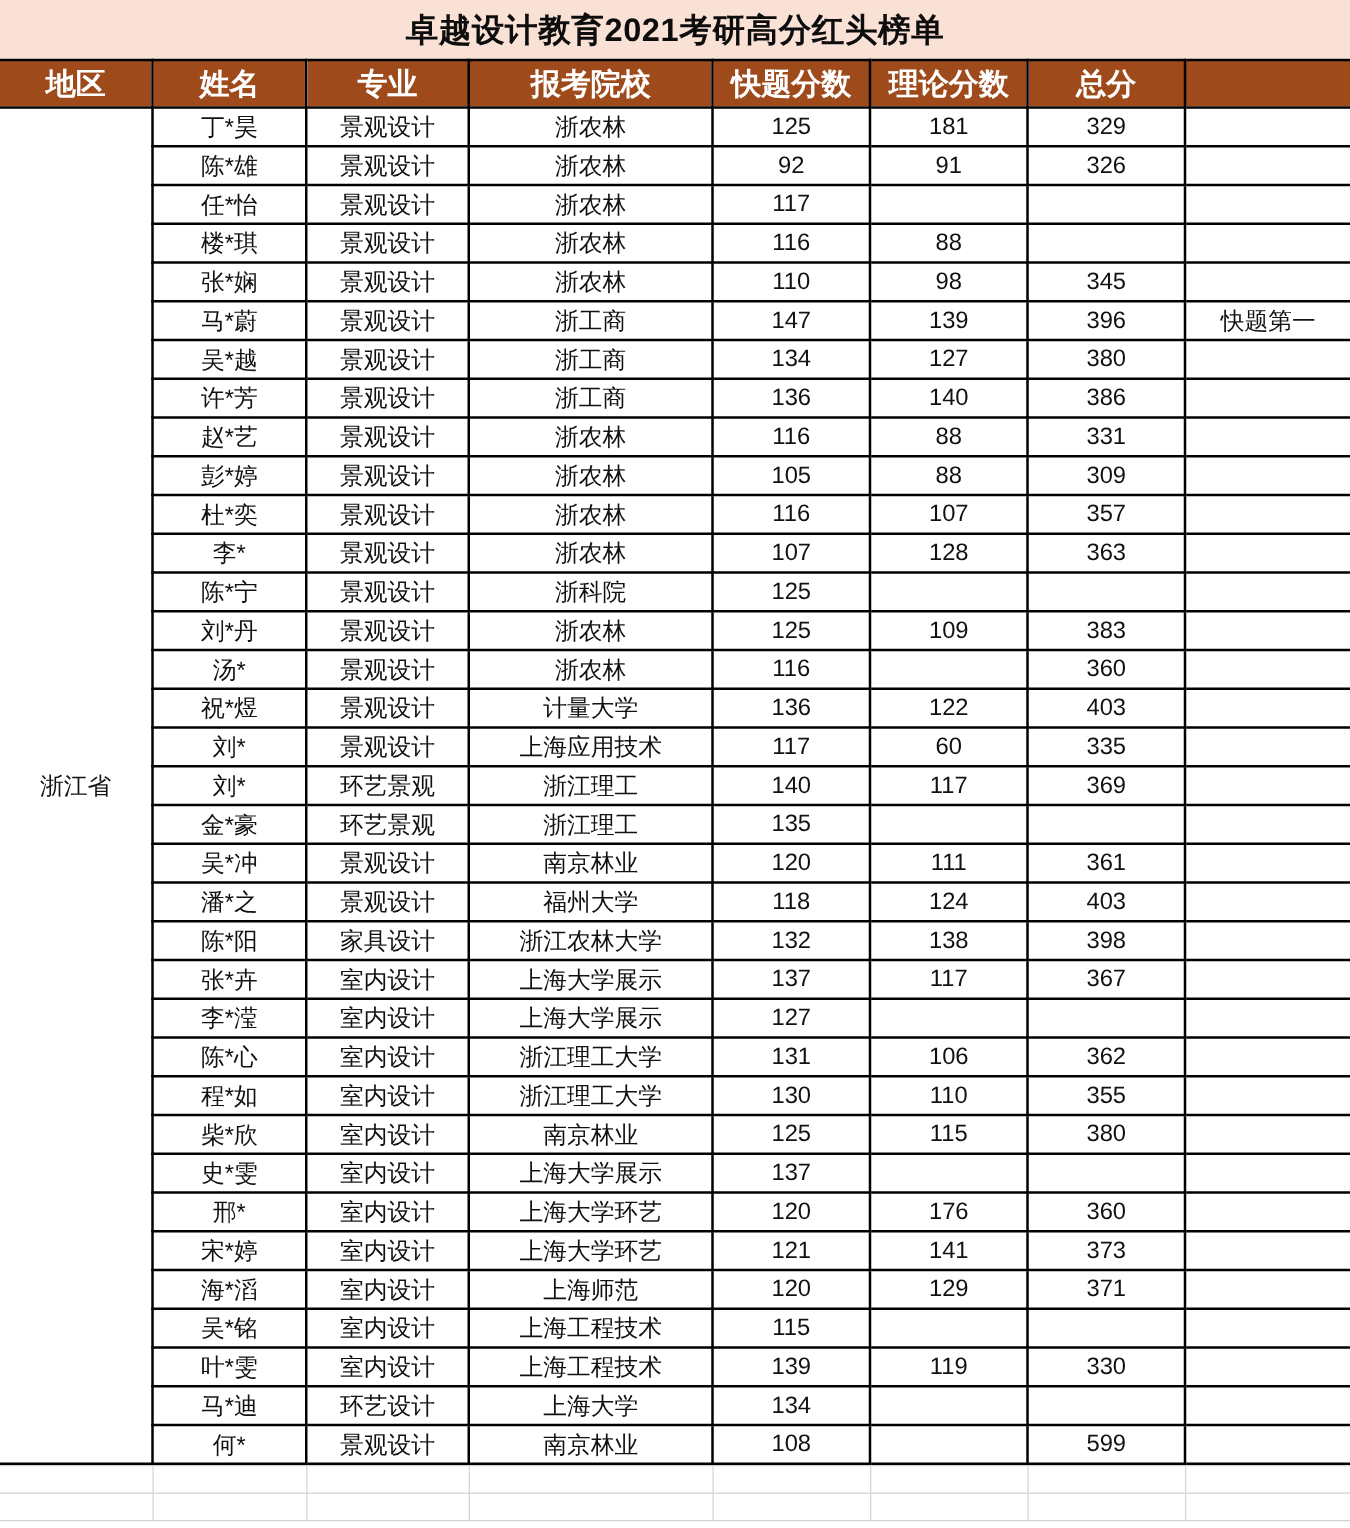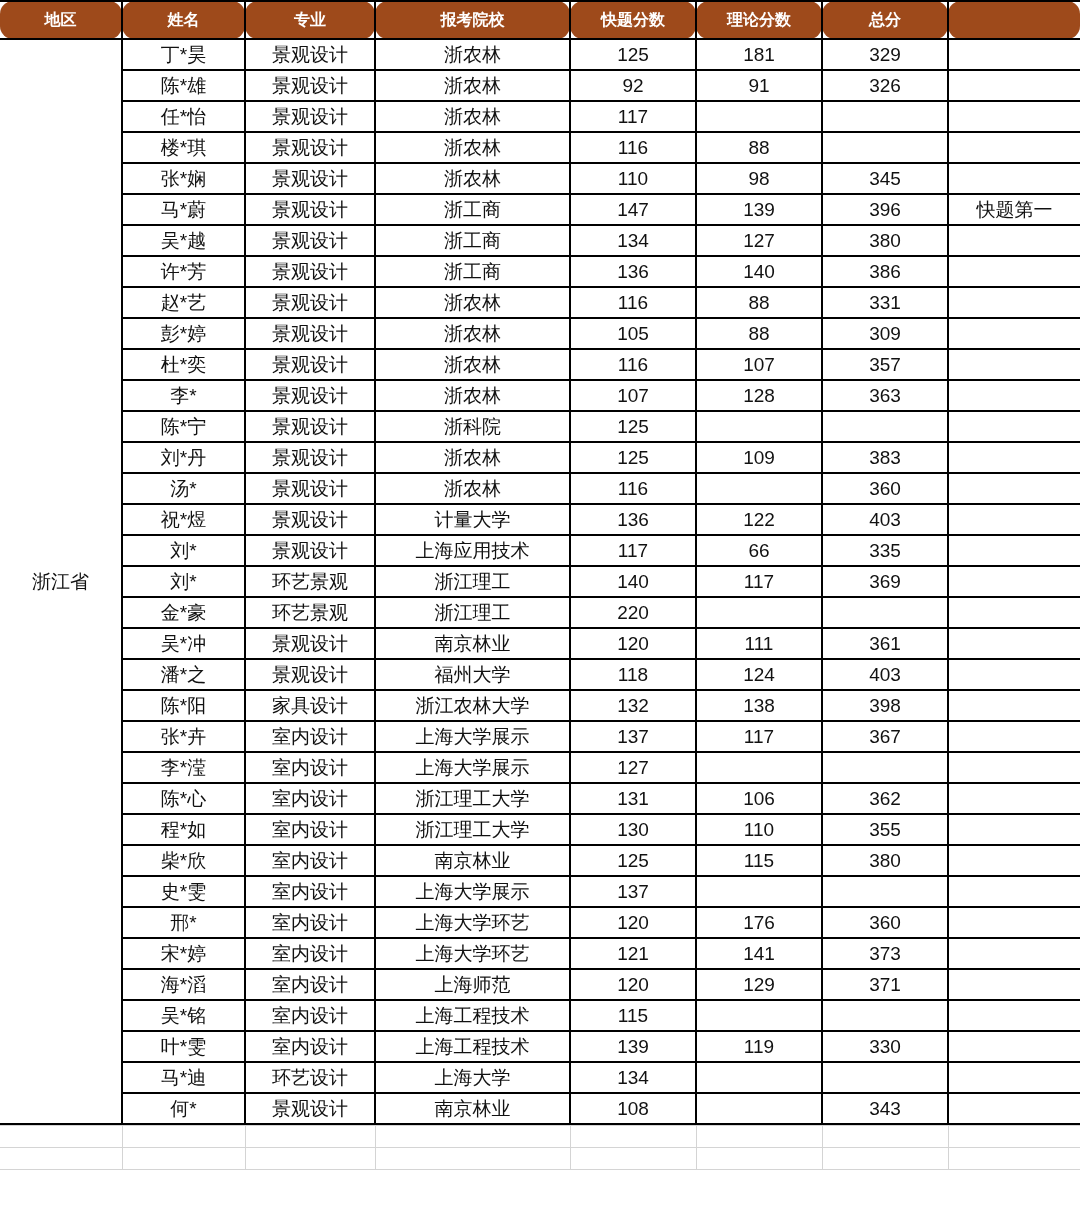--- a/index.html
+++ b/index.html
@@ -57,24 +57,23 @@
     overflow: hidden;
     white-space: nowrap;
     background: #ffffff;
   }
 
   
   table.grid tr.head-row th {
     background: #9e4a1b;
     color: #ffffff;
     font-weight: bold;
-    font-size: 16px;
+    font-size: 24px;
     height: 38px;
     border-color: #000000;
-    border-radius: 13px;
   }
   table.grid tr.head-row th.blank-head {
     background: #9e4a1b;
   }
 
   
   td.region-cell {
     background: #fae1d6;
     font-size: 20px;
     font-weight: normal;
@@ -118,20 +117,23 @@
     box-sizing: border-box;
   }
   table.tail tr td:first-child { border-left: none; }
   table.tail tr td:last-child { border-right: none; }
 </style>
 </head>
 <body>
 
 <div id="sheet">
 
+  <div class="title-bar">
+    <span class="title-text">卓越设计教育2021考研高分红头榜单</span>
+  </div>
 
   <table class="grid">
     <colgroup id="colgroup">
         <col style="width: 122px;">
         <col style="width: 123px;">
         <col style="width: 130px;">
         <col style="width: 195px;">
         <col style="width: 126px;">
         <col style="width: 126px;">
         <col style="width: 126px;">
@@ -293,38 +295,38 @@
           <td class="hl">136</td>
           <td>122</td>
           <td class="hl">403</td>
           <td class="note"></td>
         </tr>
         <tr>
           <td>刘*</td>
           <td>景观设计</td>
           <td>上海应用技术</td>
           <td>117</td>
-          <td>66</td>
+          <td>60</td>
           <td>335</td>
           <td class="note"></td>
         </tr>
         <tr>
           <td>刘*</td>
           <td>环艺景观</td>
           <td>浙江理工</td>
           <td class="hl">140</td>
           <td>117</td>
           <td>369</td>
           <td class="note"></td>
         </tr>
         <tr>
           <td>金*豪</td>
           <td>环艺景观</td>
           <td>浙江理工</td>
-          <td>220</td>
+          <td>135</td>
           <td></td>
           <td></td>
           <td class="note"></td>
         </tr>
         <tr>
           <td>吴*冲</td>
           <td>景观设计</td>
           <td>南京林业</td>
           <td>120</td>
           <td>111</td>
@@ -456,21 +458,21 @@
           <td></td>
           <td></td>
           <td class="note"></td>
         </tr>
         <tr>
           <td>何*</td>
           <td>景观设计</td>
           <td>南京林业</td>
           <td>108</td>
           <td></td>
-          <td>343</td>
+          <td>599</td>
           <td class="note"></td>
         </tr>
       </tbody>
   </table>
 
   <table class="tail">
     <colgroup id="tail-colgroup">
         <col style="width: 122px;">
         <col style="width: 123px;">
         <col style="width: 130px;">

